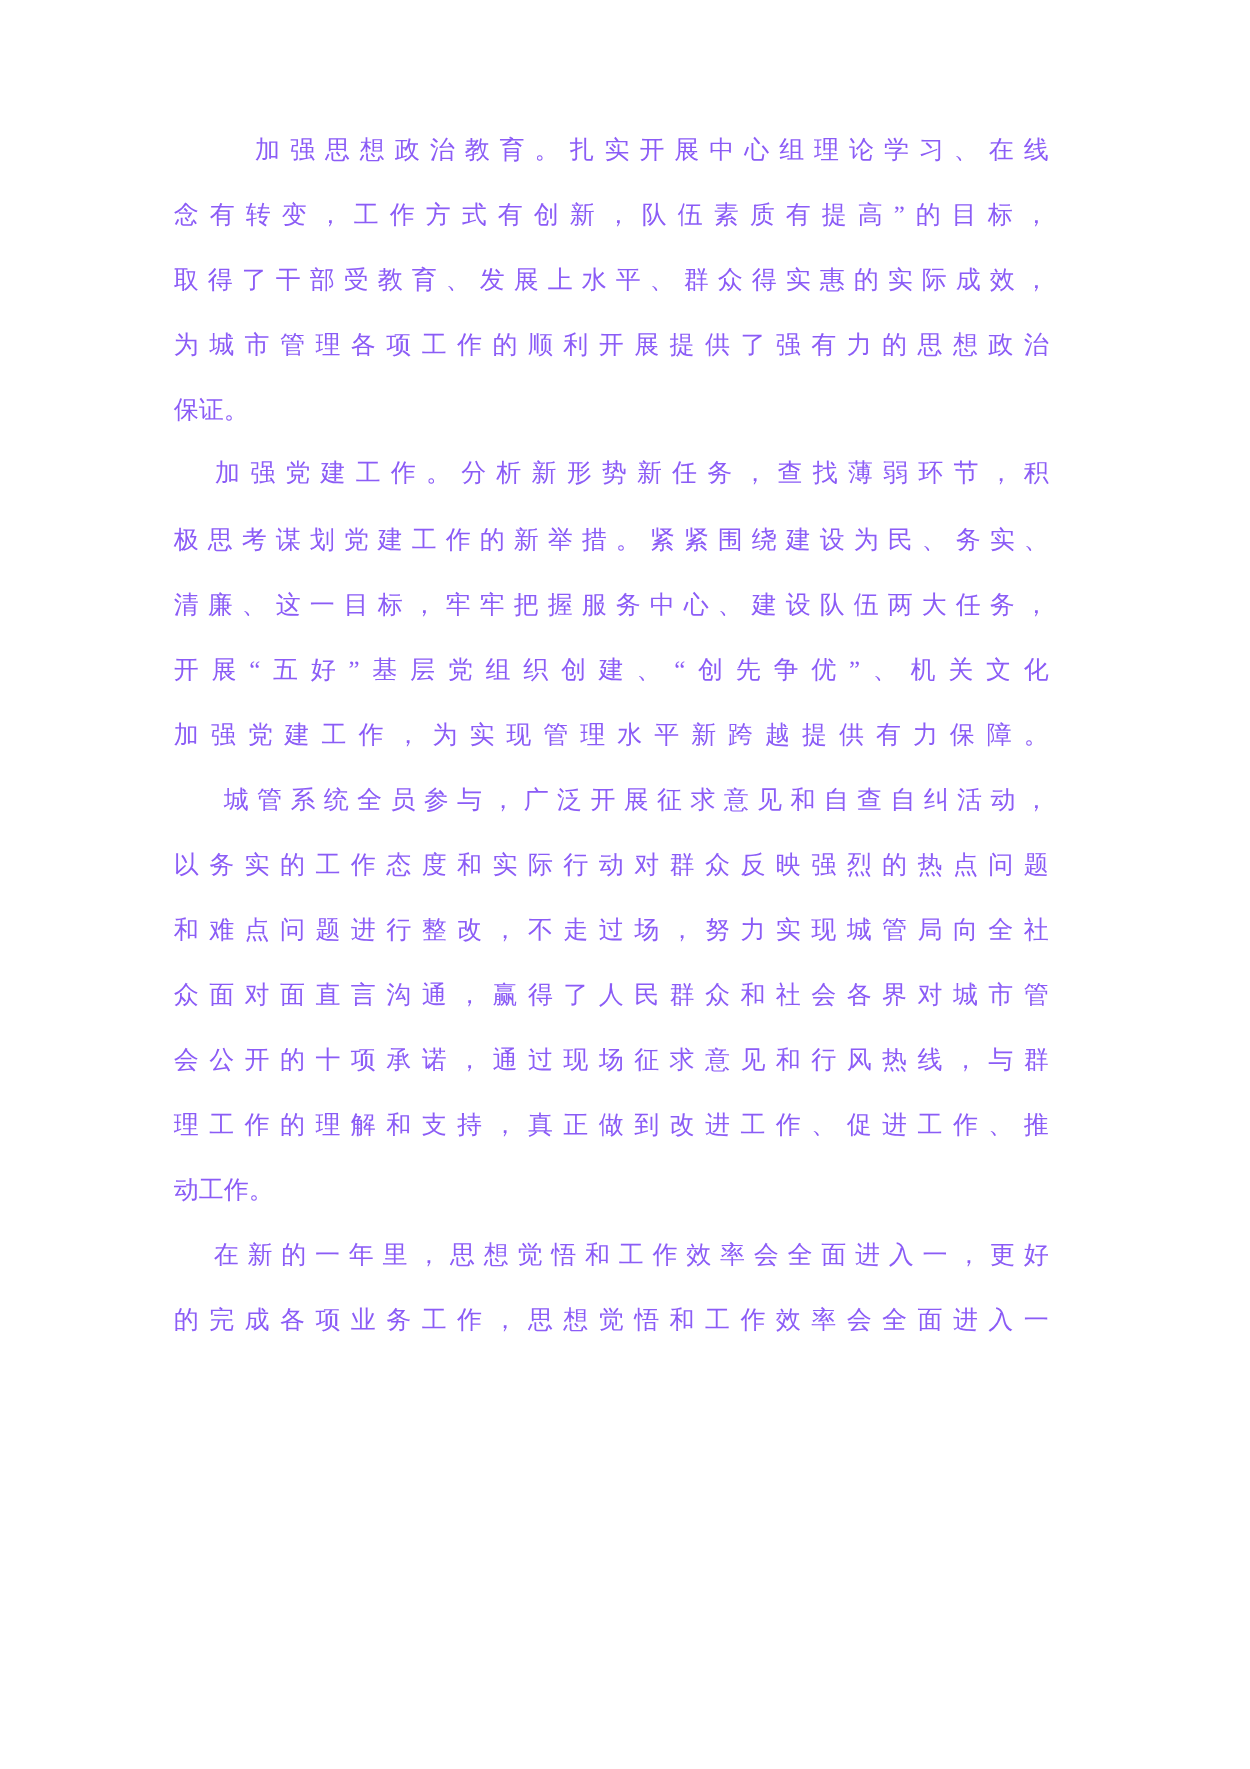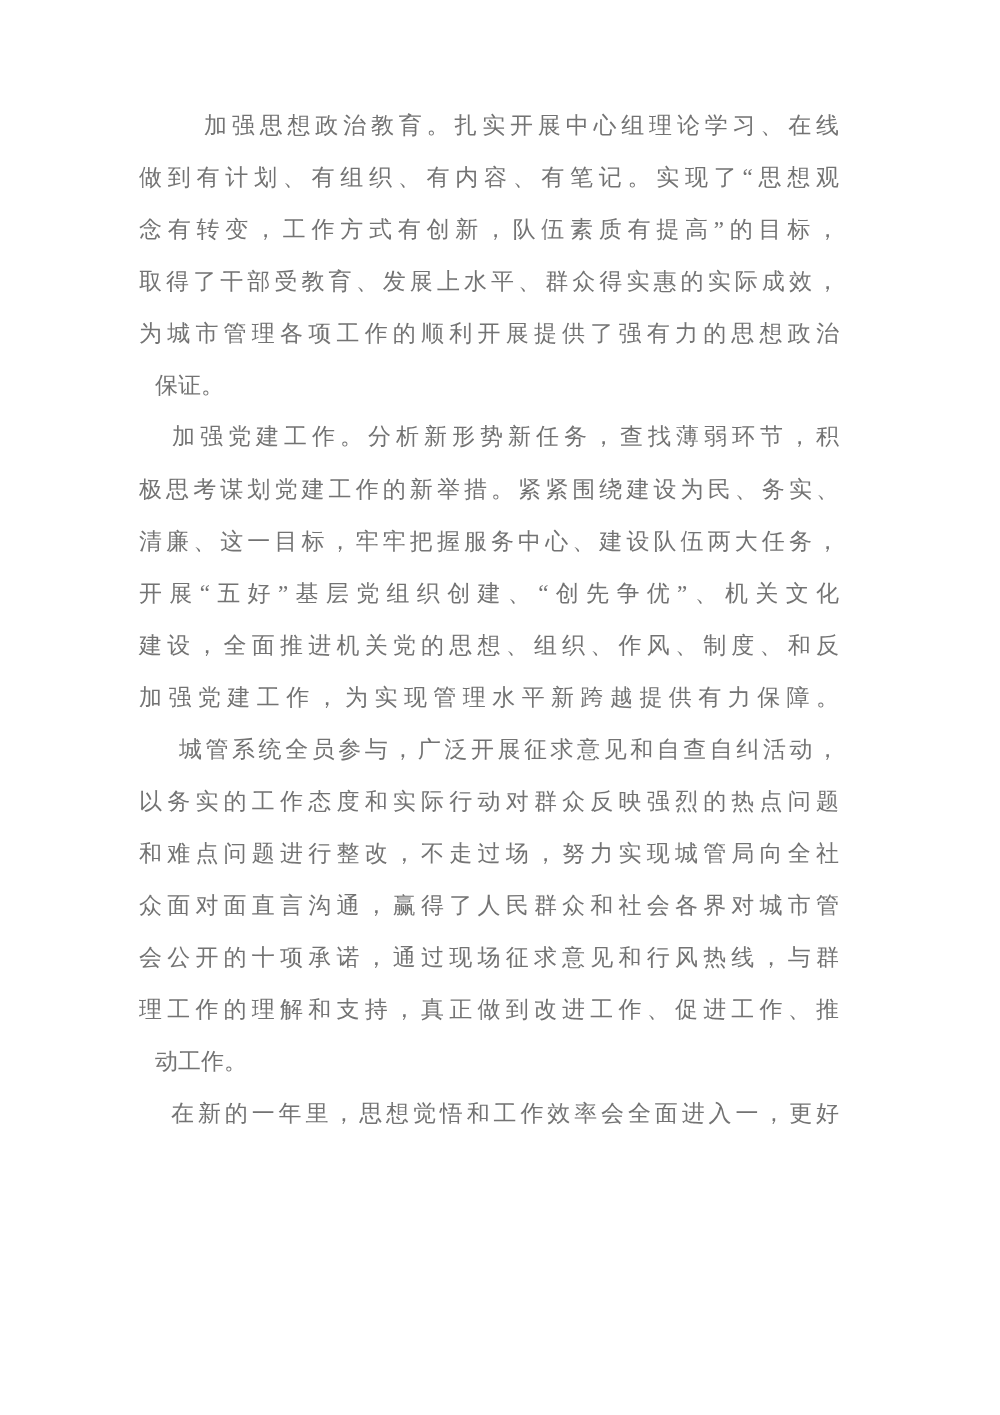--- a/index.html
+++ b/index.html
@@ -24,65 +24,63 @@
     width: 700px;
   }
   .paragraph {
     margin: 0;
     padding: 0;
   }
   .text-line {
     box-sizing: border-box;
     width: 700px;
     height: 52px;
-    line-height: 46px;
-    font-size: 23px;
-    color: #737373;
+    line-height: 35px;
+    font-size: 20px;
+    color: #8b5cf6;
     white-space: nowrap;
     text-align: justify;
     text-justify: inter-character;
     overflow: visible;
   }
   .text-line.fill {
     white-space: normal;
     text-align-last: justify;
   }
   .text-line.short {
     white-space: normal;
     text-align-last: left;
-    margin-left: 16px;
   }
 </style>
 </head>
 <body>
 
 <main class="page" style="background: rgb(255, 255, 255);">
   <section class="body-text" style="color: rgb(0, 0, 0);">
       <div class="paragraph">
         <div class="text-line fill" style="padding-left: 65px;">加强思想政治教育。扎实开展中心组理论学习、在线</div>
-        <div class="text-line fill">做到有计划、有组织、有内容、有笔记。实现了“思想观</div>
         <div class="text-line fill">念有转变，工作方式有创新，队伍素质有提高”的目标，</div>
         <div class="text-line fill">取得了干部受教育、发展上水平、群众得实惠的实际成效，</div>
         <div class="text-line fill">为城市管理各项工作的顺利开展提供了强有力的思想政治</div>
         <div class="text-line short">保证。</div>
       </div>
       <div class="paragraph">
         <div class="text-line fill" style="padding-left: 33px; font-family: Liberation Mono, monospace;">加强党建工作。分析新形势新任务，查找薄弱环节，积</div>
         <div class="text-line fill">极思考谋划党建工作的新举措。紧紧围绕建设为民、务实、</div>
         <div class="text-line fill">清廉、这一目标，牢牢把握服务中心、建设队伍两大任务，</div>
         <div class="text-line fill">开展“五好”基层党组织创建、“创先争优”、机关文化</div>
-        <div class="text-line fill">建设，全面推进机关党的思想、组织、作风、制度、和反</div>
         <div class="text-line fill">加强党建工作，为实现管理水平新跨越提供有力保障。</div>
       </div>
       <div class="paragraph">
         <div class="text-line fill" style="padding-left: 40px;">城管系统全员参与，广泛开展征求意见和自查自纠活动，</div>
         <div class="text-line fill">以务实的工作态度和实际行动对群众反映强烈的热点问题</div>
         <div class="text-line fill">和难点问题进行整改，不走过场，努力实现城管局向全社</div>
         <div class="text-line fill">众面对面直言沟通，赢得了人民群众和社会各界对城市管</div>
         <div class="text-line fill">会公开的十项承诺，通过现场征求意见和行风热线，与群</div>
         <div class="text-line fill">理工作的理解和支持，真正做到改进工作、促进工作、推</div>
         <div class="text-line short">动工作。</div>
       </div>
       <div class="paragraph">
         <div class="text-line fill" style="padding-left: 32px;">在新的一年里，思想觉悟和工作效率会全面进入一，更好</div>
+        <div class="text-line fill">的完成各项业务工作，思想觉悟和工作效率会全面进入一</div>
       </div>
     </section>
 </main>
 
 </body></html>

